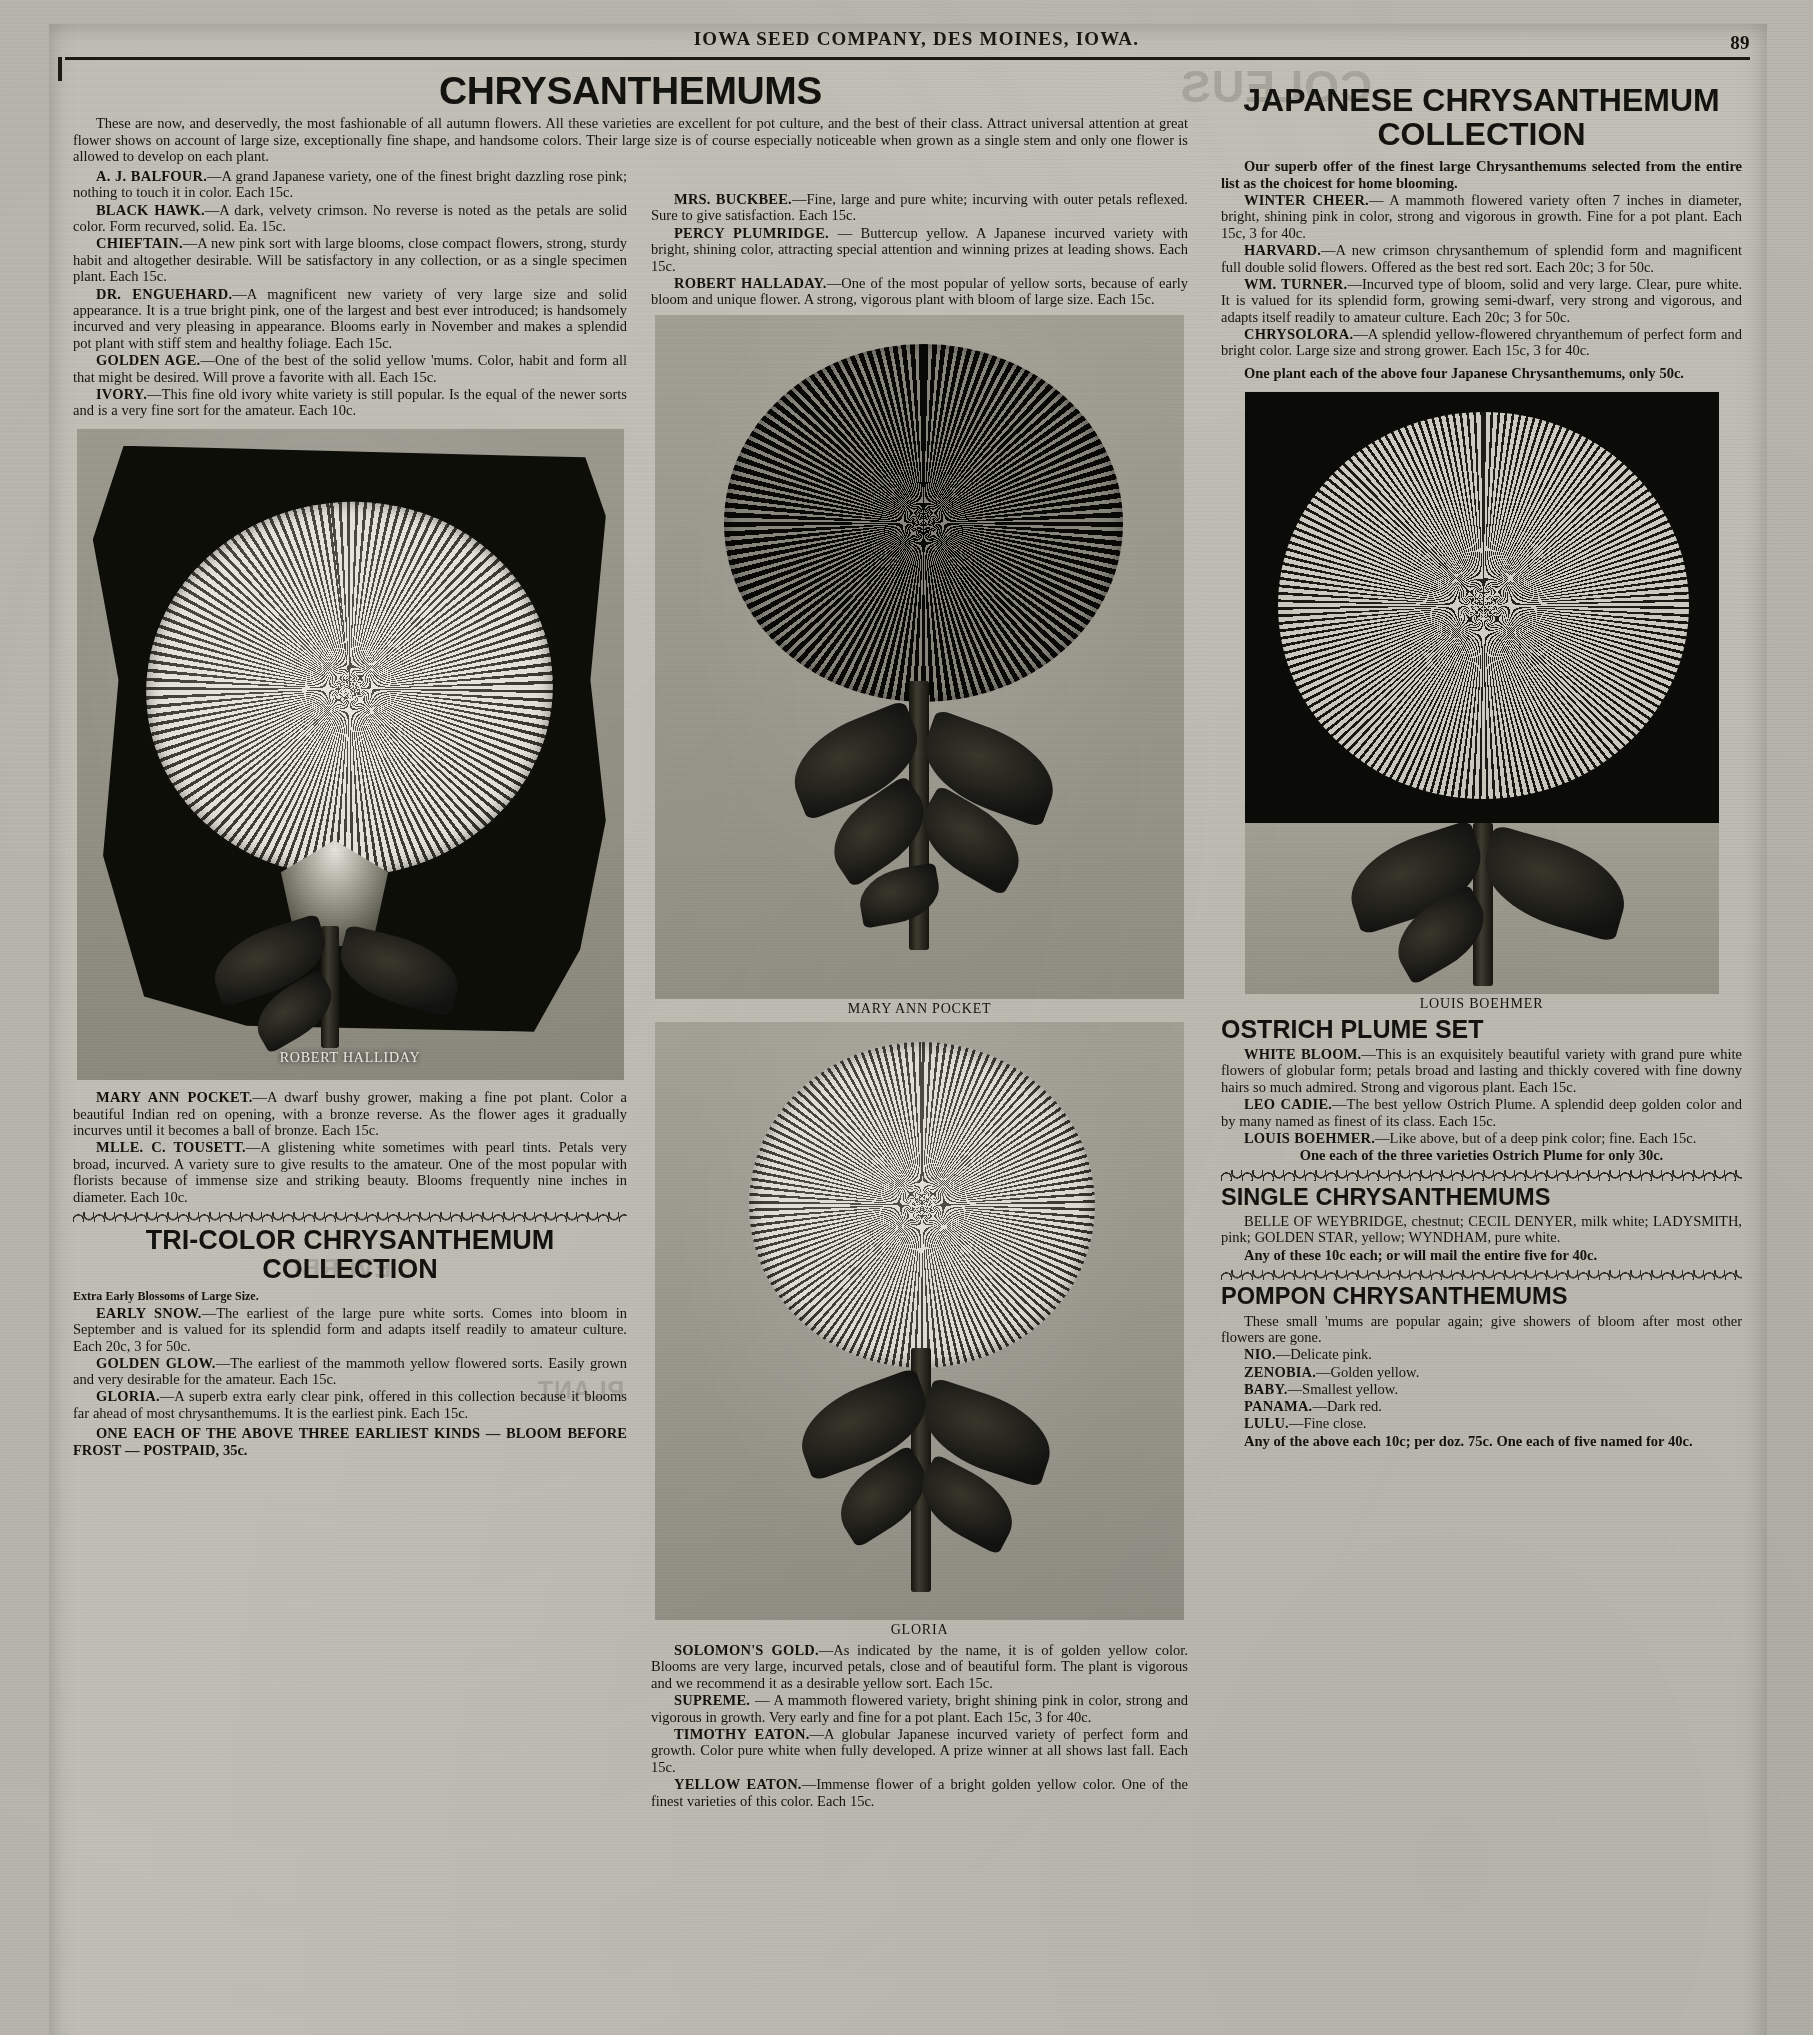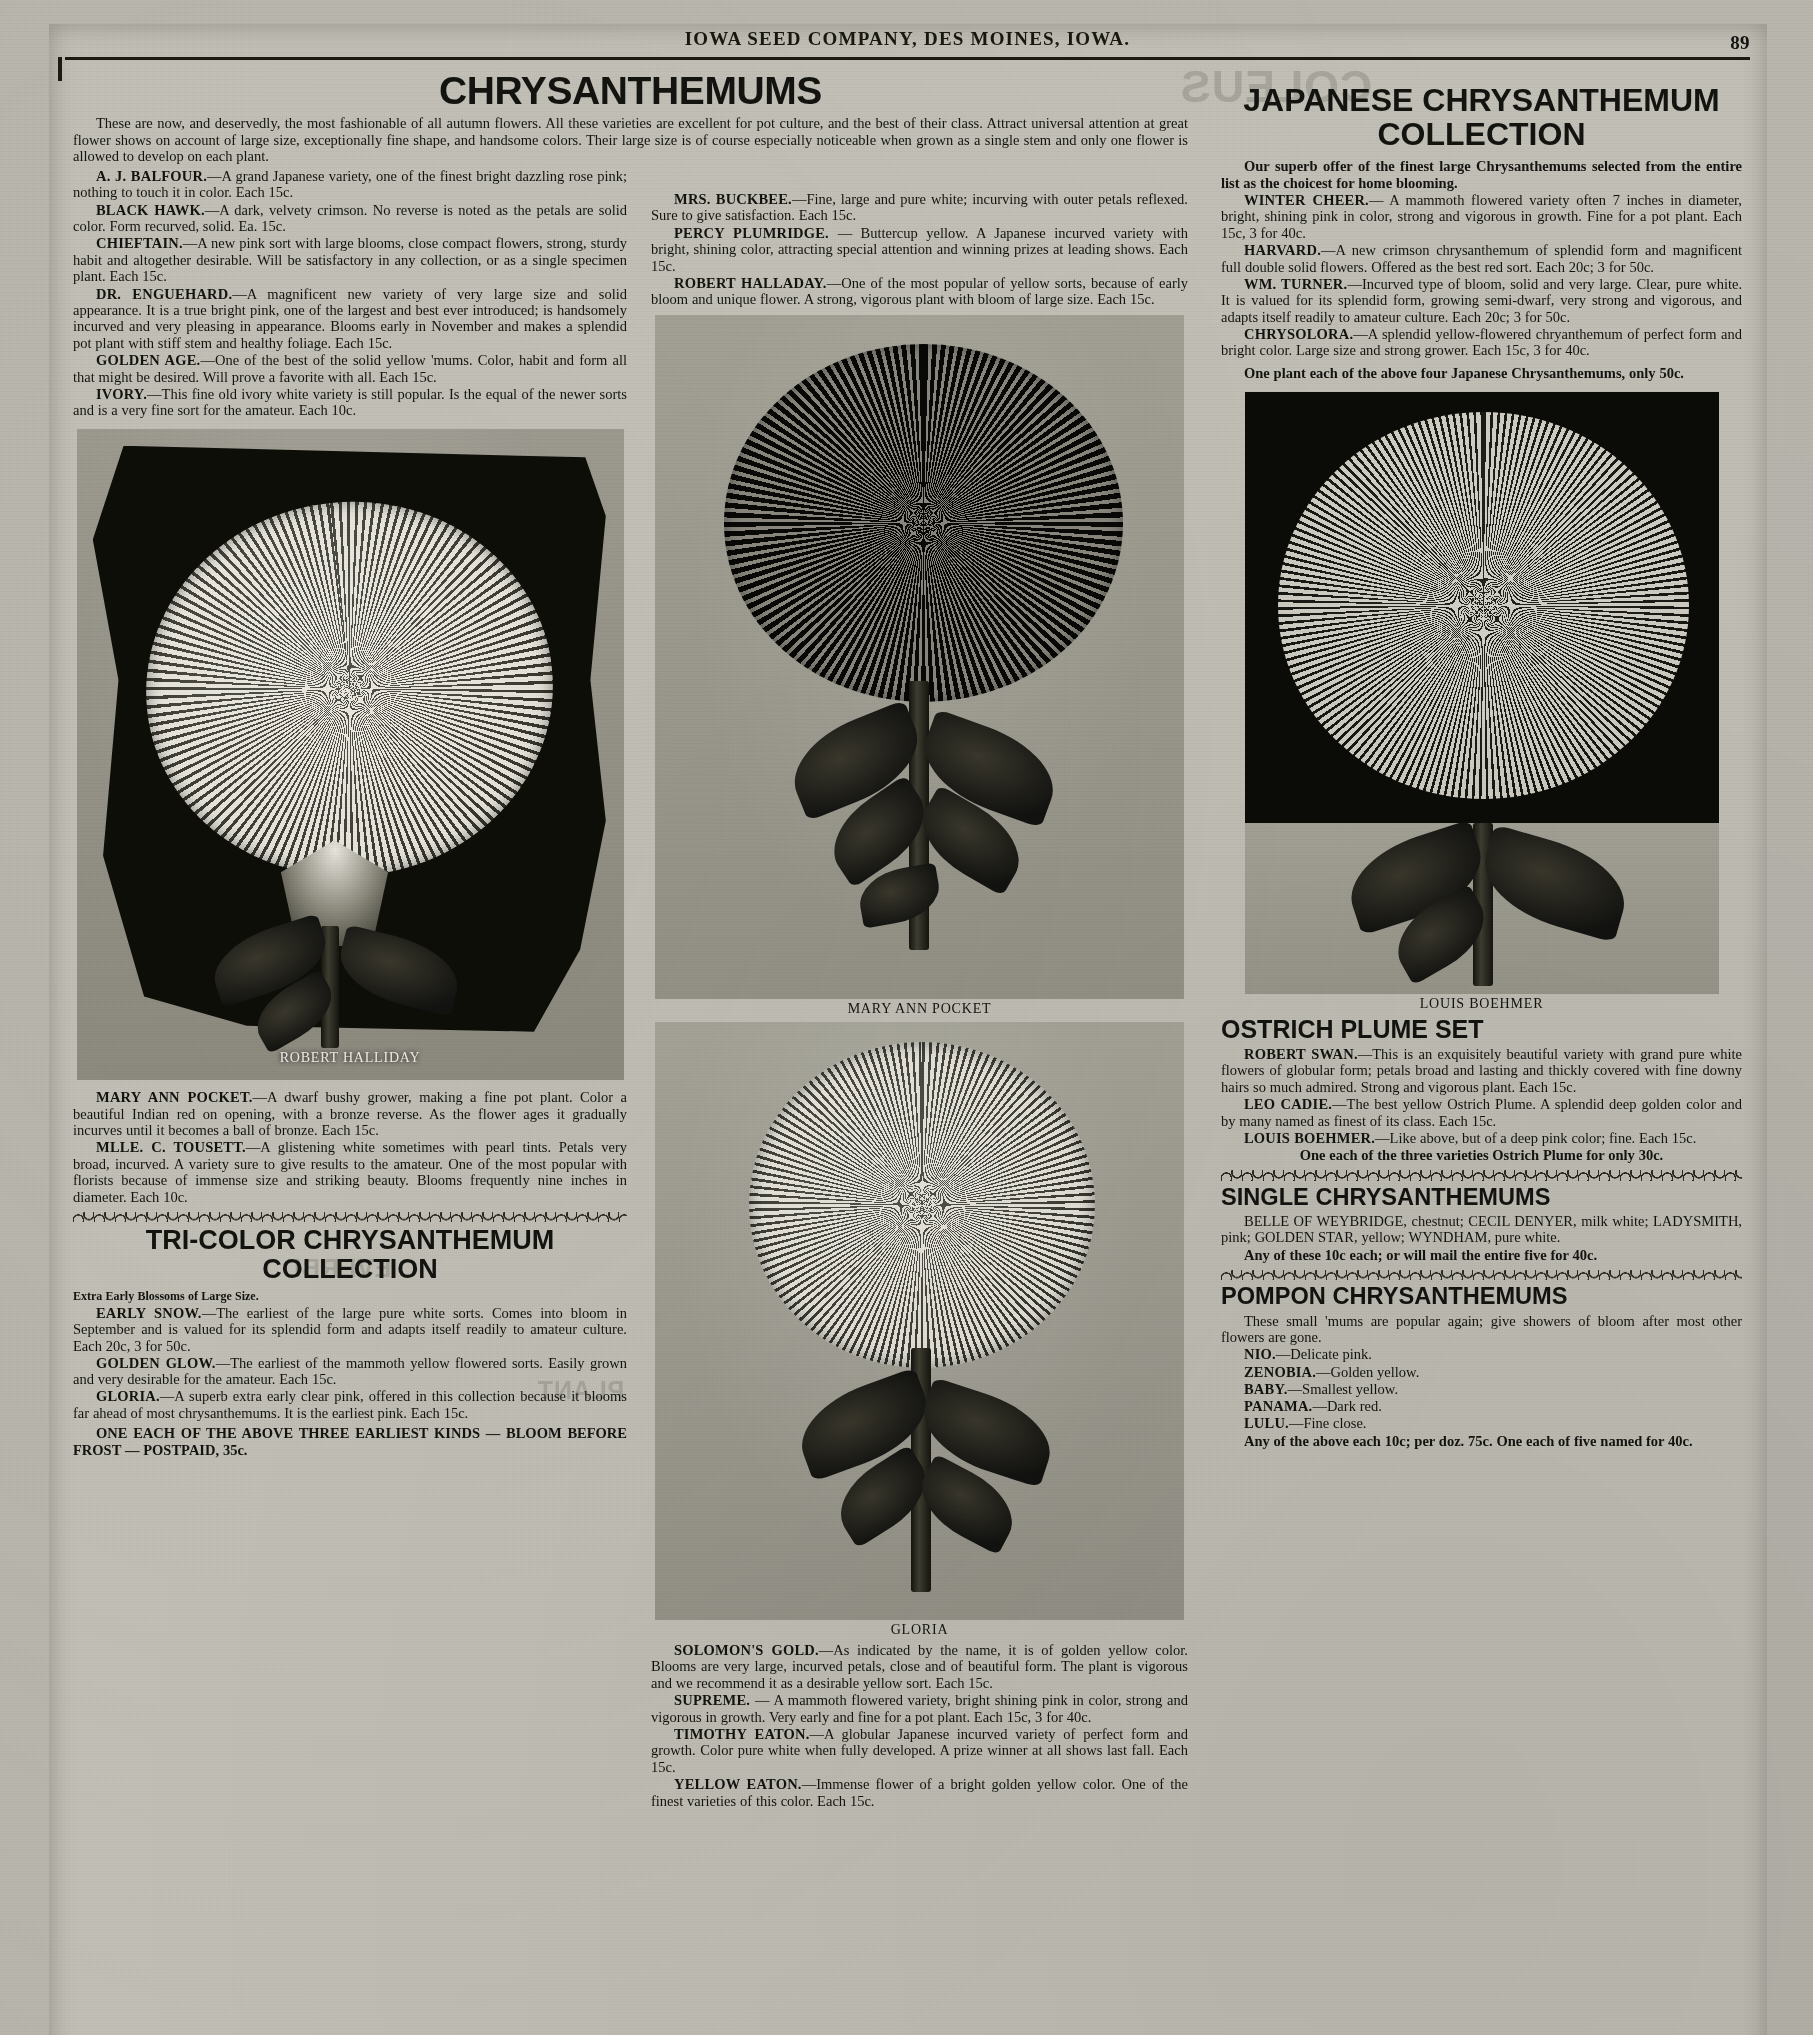--- a/index.html
+++ b/index.html
@@ -35,21 +35,21 @@
     top: 24.4px;
     width: 1718px;
     height: 2434px;
     background: #c3c1b7;
     box-shadow: 0 0 24.4px rgba(0,0,0,.25) inset;
   }
 
   
   .running-head {
     position: absolute;
-    left: 61px;
+    left: 70px;
     top: 28px;
     width: 1693px;
     text-align: center;
     font-family: "Liberation Serif", serif;
     font-size: 19px;
     letter-spacing: 1.2px;
     font-weight: 700;
     color: #18180f;
   }
   .page-number {
@@ -344,21 +344,21 @@
       <div class="cut" style="width:474px; height:171px; margin:0 auto;">
         <div class="vign" style="background:linear-gradient(180deg,#a6a498,#9a988c);"></div>
         <div class="stem" style="left:228px; top:0px; width:20.4px; height:163px;"></div>
         <div class="leaf" style="left:102px; top:16.3px; width:138px; height:77px; transform:rotate(-18deg);"></div>
         <div class="leaf flip" style="left:236px; top:20.4px; width:147px; height:81px; transform:rotate(16deg);"></div>
         <div class="leaf" style="left:147px; top:81px; width:98px; height:61px; transform:rotate(-30deg);"></div>
       </div>
       <div class="caption">LOUIS BOEHMER</div>
 
       <h2 class="col-title small" style="text-align:left; font-size:25px; margin-bottom:3.3px;">OSTRICH PLUME SET</h2>
-      <p class="indent"><span class="vname">ROBERT SWAN.</span><span>—This is an exquisitely beautiful variety with grand pure white flowers of globular form; petals broad and lasting and thickly covered with fine downy hairs so much admired. Strong and vigorous plant. Each 15c.</span></p>
+      <p class="indent"><span class="vname">WHITE BLOOM.</span><span>—This is an exquisitely beautiful variety with grand pure white flowers of globular form; petals broad and lasting and thickly covered with fine downy hairs so much admired. Strong and vigorous plant. Each 15c.</span></p>
       <p class="indent"><span class="vname">LEO CADIE.</span><span>—The best yellow Ostrich Plume. A splendid deep golden color and by many named as finest of its class. Each 15c.</span></p>
       <p class="indent"><span class="vname">LOUIS BOEHMER.</span><span>—Like above, but of a deep pink color; fine. Each 15c.</span></p>
       <p class="center" style="font-weight:700;">One each of the three varieties Ostrich Plume for only 30c.</p>
 
       <div class="squiggle"></div>
 
       <h2 class="col-title small" style="text-align:left; font-size:23.6px; margin-bottom:3.3px;">SINGLE CHRYSANTHEMUMS</h2>
       <p class="indent">BELLE OF WEYBRIDGE, chestnut; CECIL DENYER, milk white; LADYSMITH, pink; GOLDEN STAR, yellow; WYNDHAM, pure white.</p>
       <p class="indent" style="font-weight:700;">Any of these 10c each; or will mail the entire five for 40c.</p>
 

